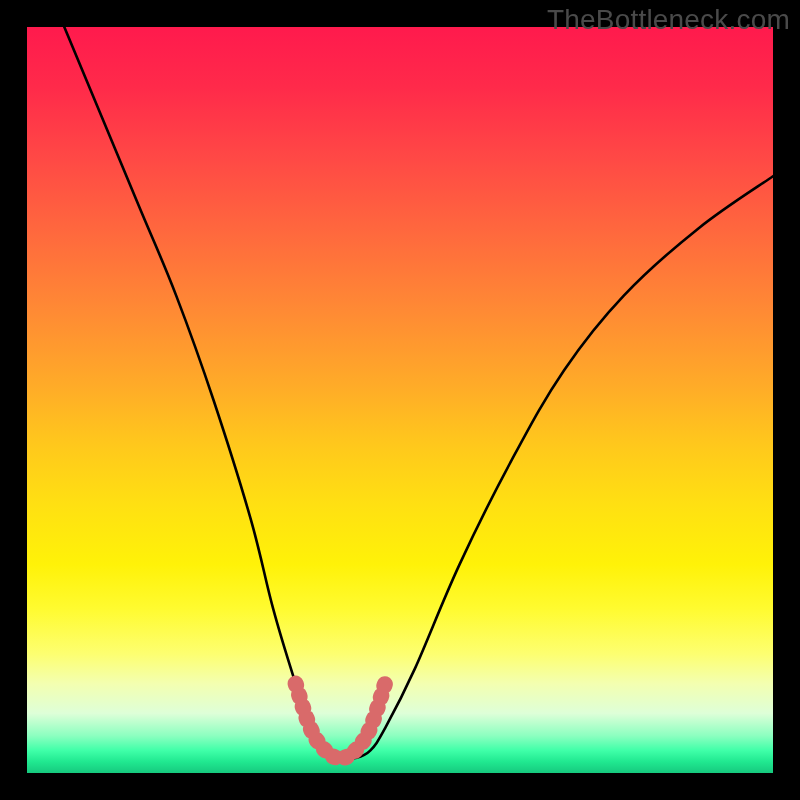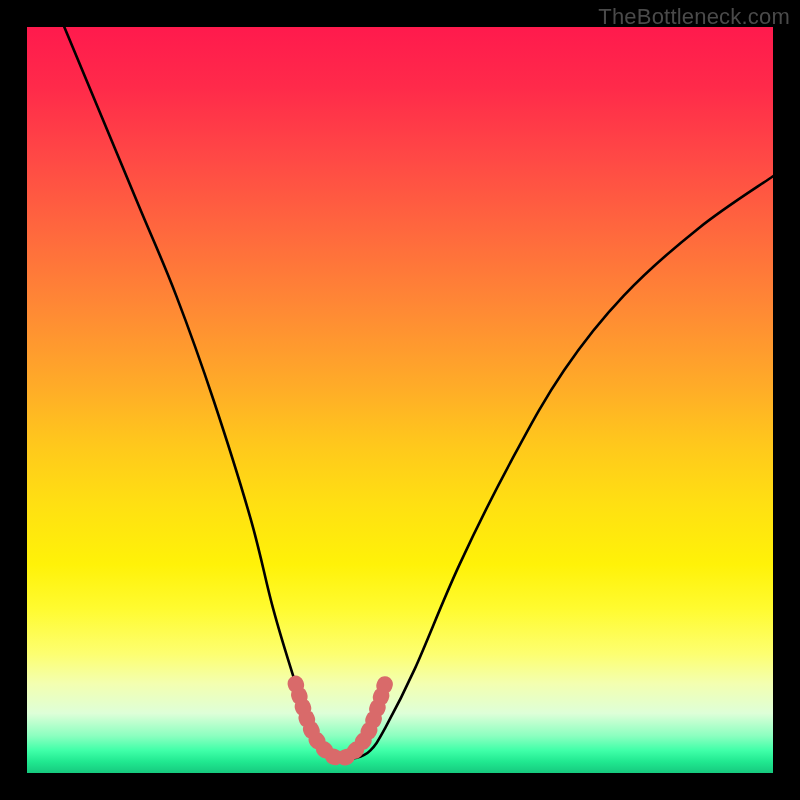--- a/index.html
+++ b/index.html
@@ -40,21 +40,21 @@
       #3fffa8 97%,
       #20e890 98.5%,
       #16c97e 100%
     );
   }
   .watermark {
     position: absolute;
     top: 4px;
     right: 10px;
     color: #4a4a4a;
-    font-size: 22px;
+    font-size: 28px;
     font-weight: 500;
     letter-spacing: 0.2px;
     z-index: 50;
   }
   svg.curve {
     position: absolute;
     inset: 0;
     width: 746px;
     height: 746px;
     z-index: 30;

